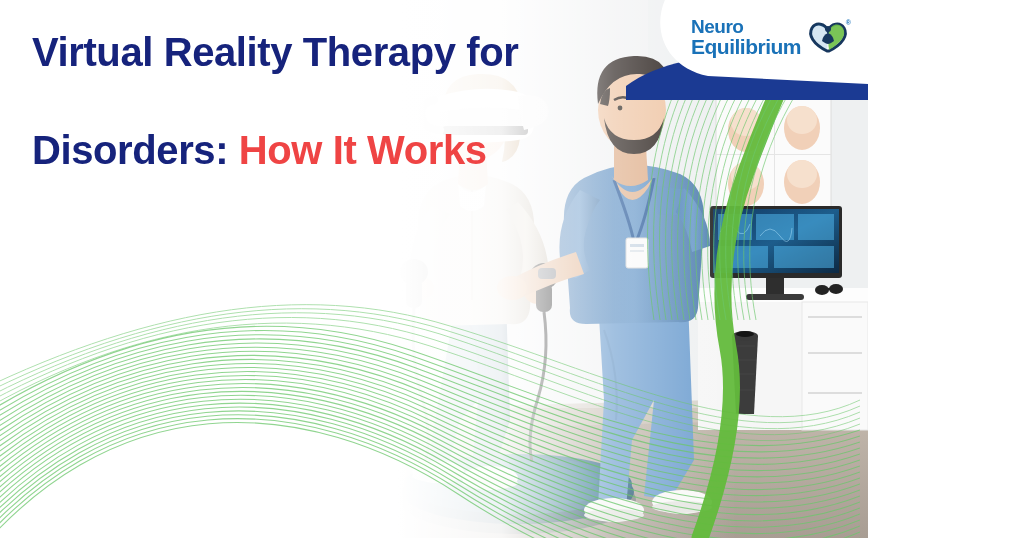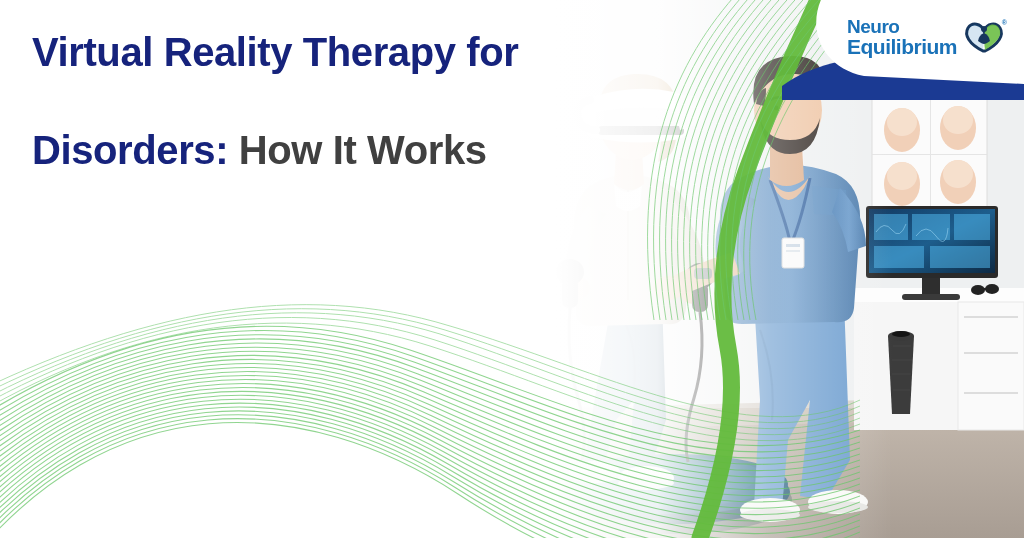--- a/index.html
+++ b/index.html
@@ -4,21 +4,21 @@
 <style>
   * { margin:0; padding:0; box-sizing:border-box; }
   html,body { width:1024px; height:538px; overflow:hidden; }
   body {
     font-family:"Liberation Sans", sans-serif;
     background:#ffffff;
     position:relative;
   }
   .banner {
     position:absolute; inset:0;
-    width:1024px; height:538px;
+    width:868px; height:538px;
     background:#ffffff;
     overflow:hidden;
     text-decoration:underline;
   }
 
   
   .wave-field {
     position:absolute; left:-40px; top:180px;
     width:900px; height:400px;
     pointer-events:none;
@@ -36,21 +36,21 @@
   
   .headline {
     position:absolute; left:32px; top:28px;
     width:600px;
     font-size:40px;
     font-weight:bold;
     line-height:1.22;
     letter-spacing:-0.4px;
     color:#16237c;
   }
-  .headline .accent { color:#404040; }
+  .headline .accent { color:#ef4444; }
 
   
   .logo-badge {
     position:absolute; right:8px; top:0px;
     width:180px; height:74px;
     display:flex; align-items:center; justify-content:center;
     gap:6px;
     z-index:6;
   }
   .logo-wordmark {

